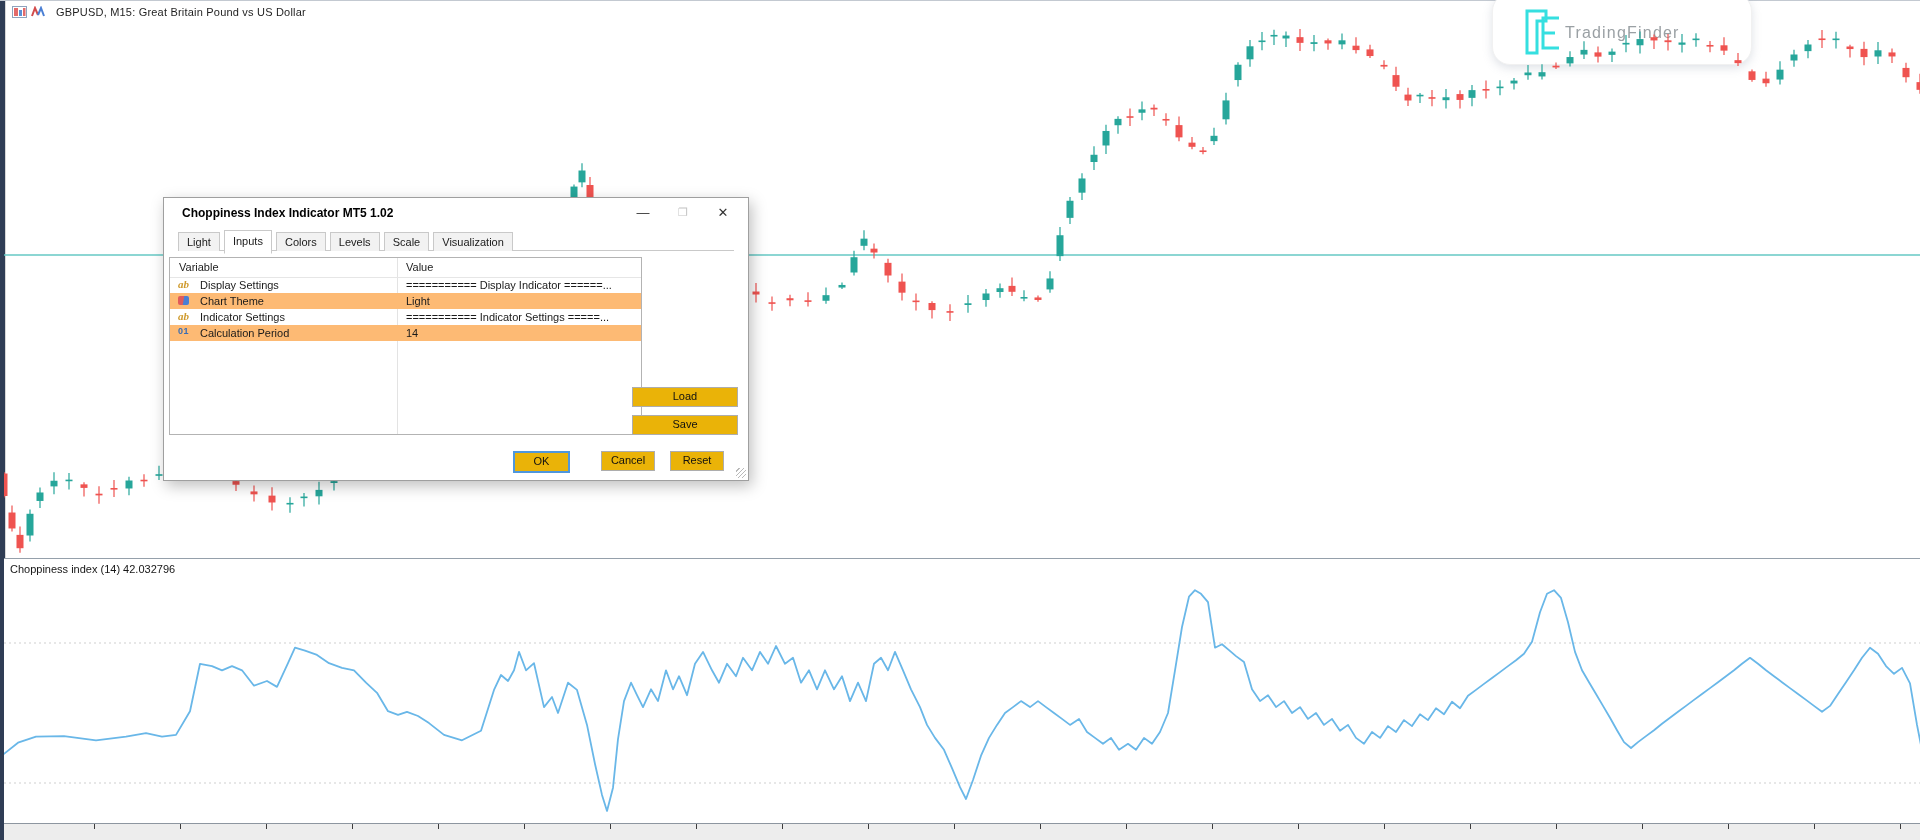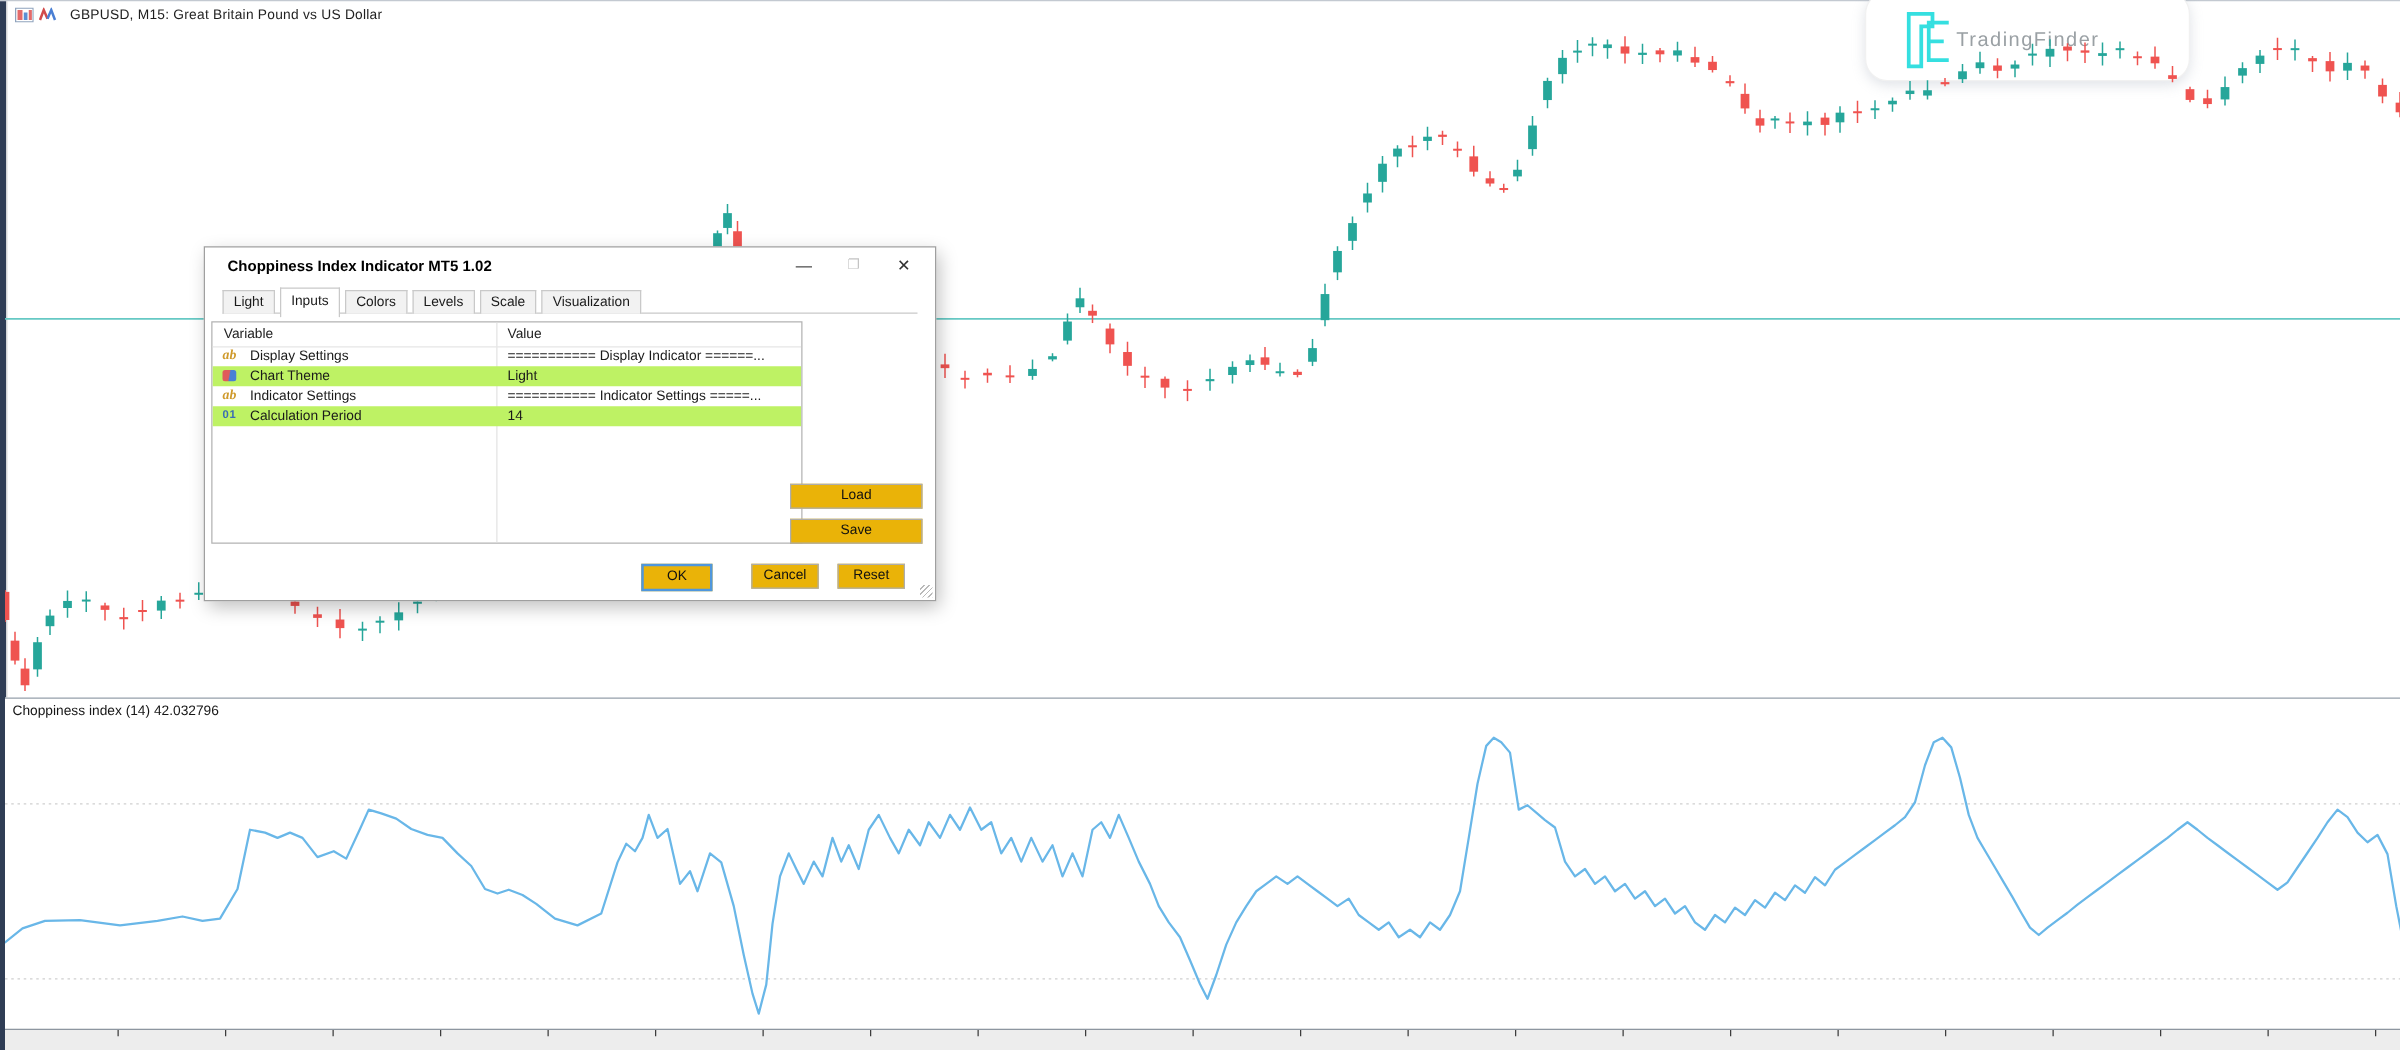--- a/index.html
+++ b/index.html
@@ -36,21 +36,21 @@
   .tabs{position:absolute;left:14px;top:32px;right:14px;height:20px;border-bottom:1px solid #c9c9c9;}
   .tab{display:inline-block;padding:3px 8px 2px 8px;border:1px solid #c9c9c9;border-bottom:none;background:#f2f2f2;
        margin-right:1px;position:relative;top:1px;height:13px;}
   .tab.active{background:#fff;top:0;height:16px;padding-top:4px;border-bottom:1px solid #fff;margin-bottom:-1px;z-index:2;}
   .tbl{position:absolute;left:5px;top:59px;width:447px;height:176px;border:1px solid #b3b3b3;background:#fff;overflow:hidden;padding-left:24px;}
   .tbl .coldiv{position:absolute;left:227px;top:0;bottom:0;width:1px;background:#e3e3e3;}
   .thead{position:absolute;left:0;top:0;right:0;height:19px;border-bottom:1px solid #e6e6e6;}
   .thead .h1{position:absolute;left:9px;top:3px;color:#222;}
   .thead .h2{position:absolute;left:236px;top:3px;color:#222;}
   .trow{position:absolute;left:0;right:0;height:16px;}
-  .trow.striped{background:#bef264;}
+  .trow.striped{background:#fdba74;}
   .trow .var{position:absolute;left:30px;top:2px;white-space:nowrap;}
   .trow .val{position:absolute;left:236px;top:2px;white-space:nowrap;}
   .ric{position:absolute;left:8px;top:1px;width:18px;height:13px;}
   .ab-glyph{font:italic bold 11px "Liberation Serif","DejaVu Serif",serif;color:#cf9a2c;}
   .num-glyph{font:bold 9px "Liberation Sans",sans-serif;color:#3a6db3;letter-spacing:.5px;}
   .theme-chip{display:inline-block;width:11px;height:9px;margin-top:2px;border-radius:2px;
       background:linear-gradient(100deg,#e05b5b 0 46%,#4a7fd4 54% 100%);}
   .btn{position:absolute;background:#eab308;border:1px solid #adadad;text-align:center;line-height:17px;font-size:11px;color:#111;}
   .btn.load{left:468px;top:189px;width:104px;height:18px;}
   .btn.save{left:468px;top:217px;width:104px;height:18px;}

